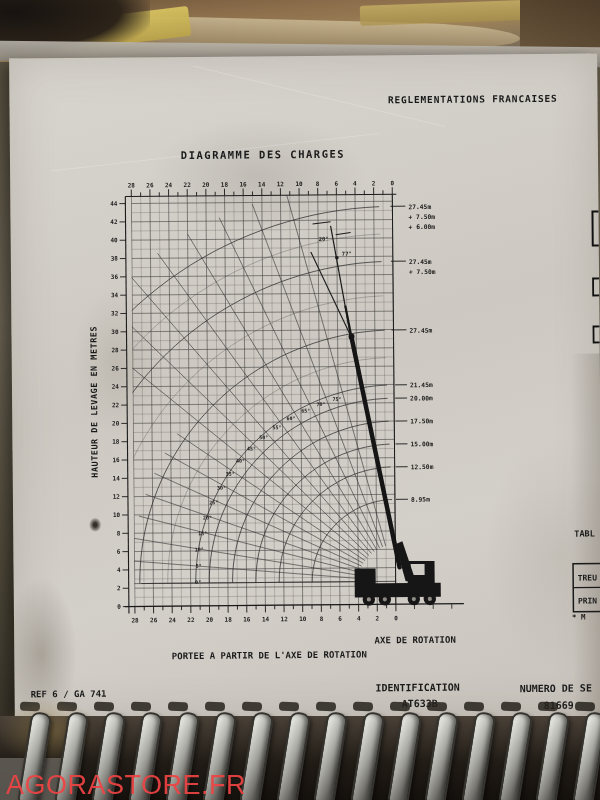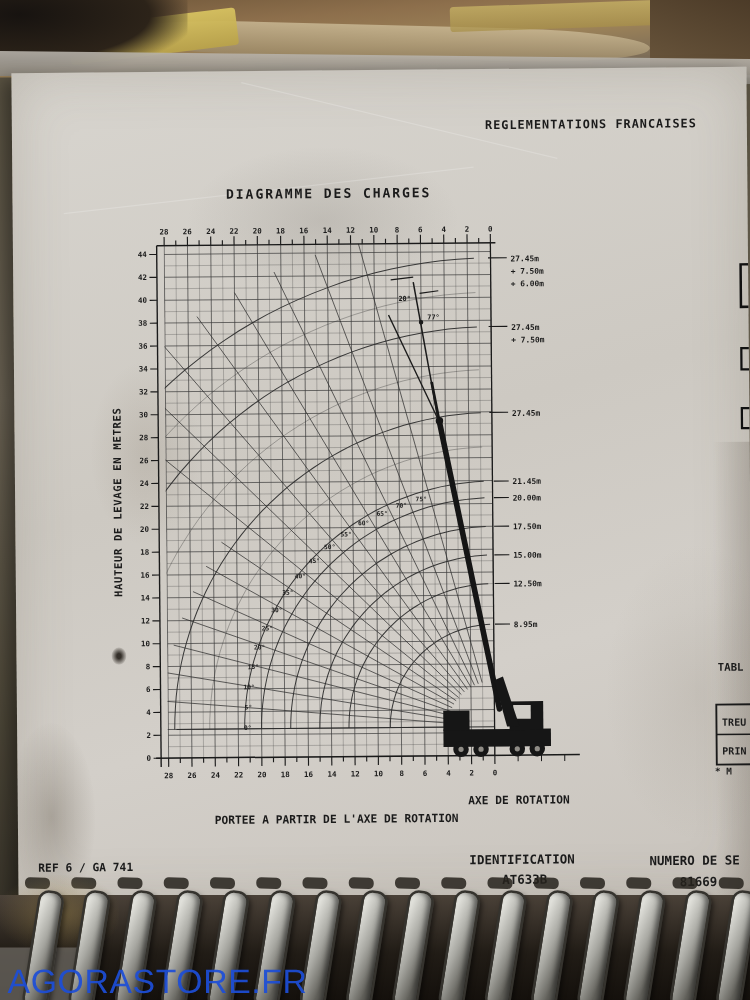--- a/index.html
+++ b/index.html
@@ -44,21 +44,21 @@
   .binder-tan{position:absolute;left:0;top:700px;width:95px;height:62px;
     background:radial-gradient(rgba(160,135,75,.45),transparent 75%);}
   .binder-grey{position:absolute;left:0;top:758px;width:72px;height:42px;background:#6e6a63;opacity:.75;}
   .ring{position:absolute;width:17px;height:92px;top:712px;border:2.5px solid #35332e;border-radius:9px;
     background:linear-gradient(105deg,#e0e0da 10%,#a8a8a2 45%,#63625c 80%);
     box-shadow:inset -3px 0 4px rgba(0,0,0,.45),2px 2px 4px rgba(0,0,0,.5);transform:rotate(9deg);}
   .slot{position:absolute;width:20px;height:9px;top:702px;background:#26221c;border-radius:4px;
     transform:rotate(2deg);opacity:.85;}
   
   .watermark{position:absolute;left:6px;top:770px;font-family:"Liberation Sans",sans-serif;
-    font-size:27px;letter-spacing:.5px;color:#1d4ed8;opacity:.92;z-index:40;}
+    font-size:27px;letter-spacing:.5px;color:#ef4444;opacity:.92;z-index:40;}
   text{fill:#1b1b1b;font-family:"DejaVu Sans Mono",monospace;font-weight:bold;}
 </style>
 </head>
 <body>
 
 <div class="photo">
 
   <div class="top-strip">
     <div class="metal-band"></div>
     <div class="tape1"></div>

